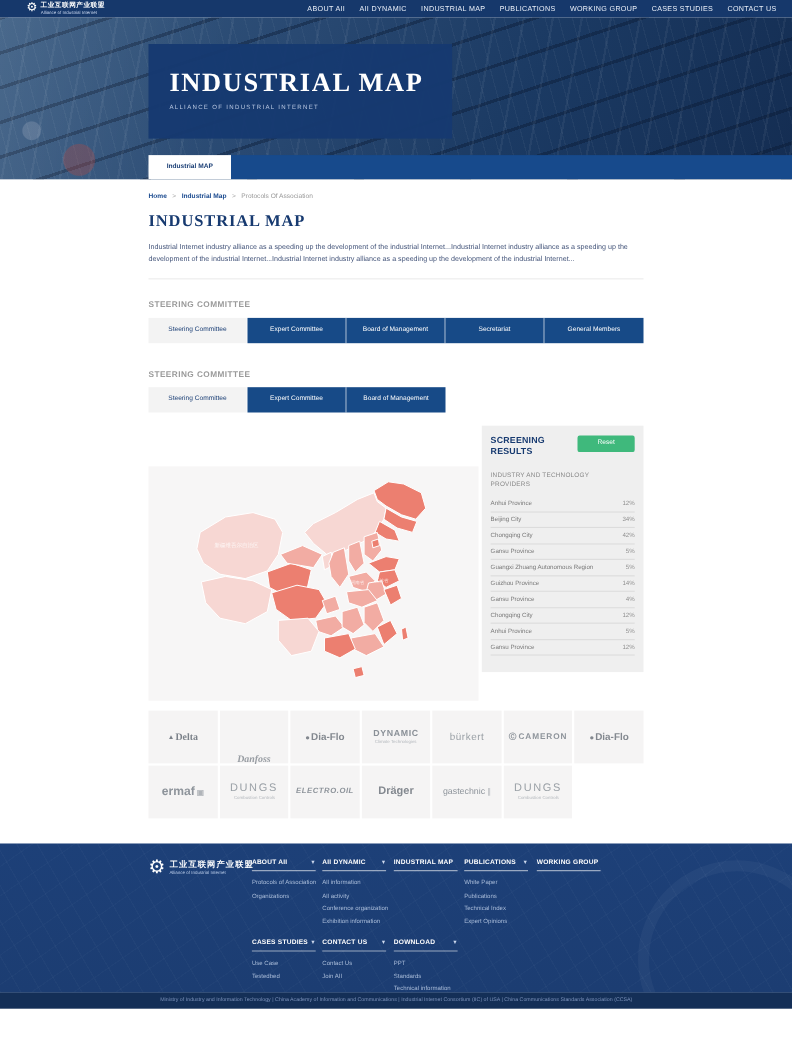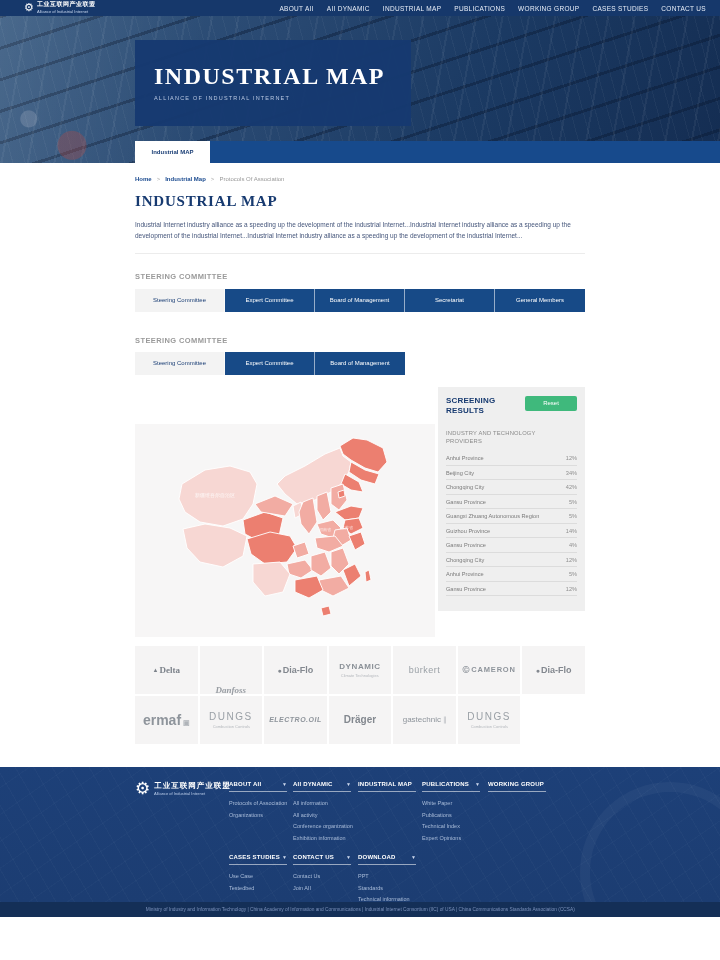--- a/index.html
+++ b/index.html
@@ -87,21 +87,21 @@
   .lg-sub { color:#b4b8bd; font-size:5px; transform:scale(.8); margin-top:1px; white-space:nowrap; }
   .c0 .lg { font-family:"Liberation Serif", serif; color:#7c828a; font-size:9px; }
   .c0 .lg::before { content:"▲"; font-size:6px; vertical-align:1px; margin-right:1px; }
   .c1 .lg { font-family:"Liberation Serif", serif; font-style:italic; font-size:9px; color:#989da3;margin-top:40px; }
   .c2 .lg::before, .c6 .lg::before { content:"●"; font-size:7px; margin-right:1px; }
   .c2 .lg, .c6 .lg { font-size:9px; color:#83888f; }
   .c3 .lg { letter-spacing:.6px; color:#8a9097; }
   .c4 .lg { font-weight:normal; font-size:9px; letter-spacing:.5px; color:#9aa0a6; }
   .c5 .lg::before { content:"Ⓒ"; font-size:7px; margin-right:1px; }
   .c5 .lg { font-size:7.5px; letter-spacing:.8px; }
-  .c7 .lg { font-size:14px; }
+  .c7 .lg { font-size:11px; }
   .c7 .lg::after { content:" ▣"; font-size:7px; color:#b0b4b9; }
   .c8 .lg { font-style:italic; font-size:9px; letter-spacing:1px; color:#82878e; }
   .c9 .lg, .c13 .lg { font-weight:normal; font-size:10px; letter-spacing:1.5px; color:#9aa0a6; }
   .c10 .lg { font-style:italic; font-size:7px; letter-spacing:.5px; }
   .c11 .lg { font-size:10px; color:#83888f; }
   .c12 .lg { font-weight:normal; font-size:8px; }
   .c12 .lg::after { content:" ∥"; color:#b0b4b9; font-size:7px; }
 
   
   .footer { position:relative; margin-top:23px; height:135px; background:#1d4078; overflow:hidden;

